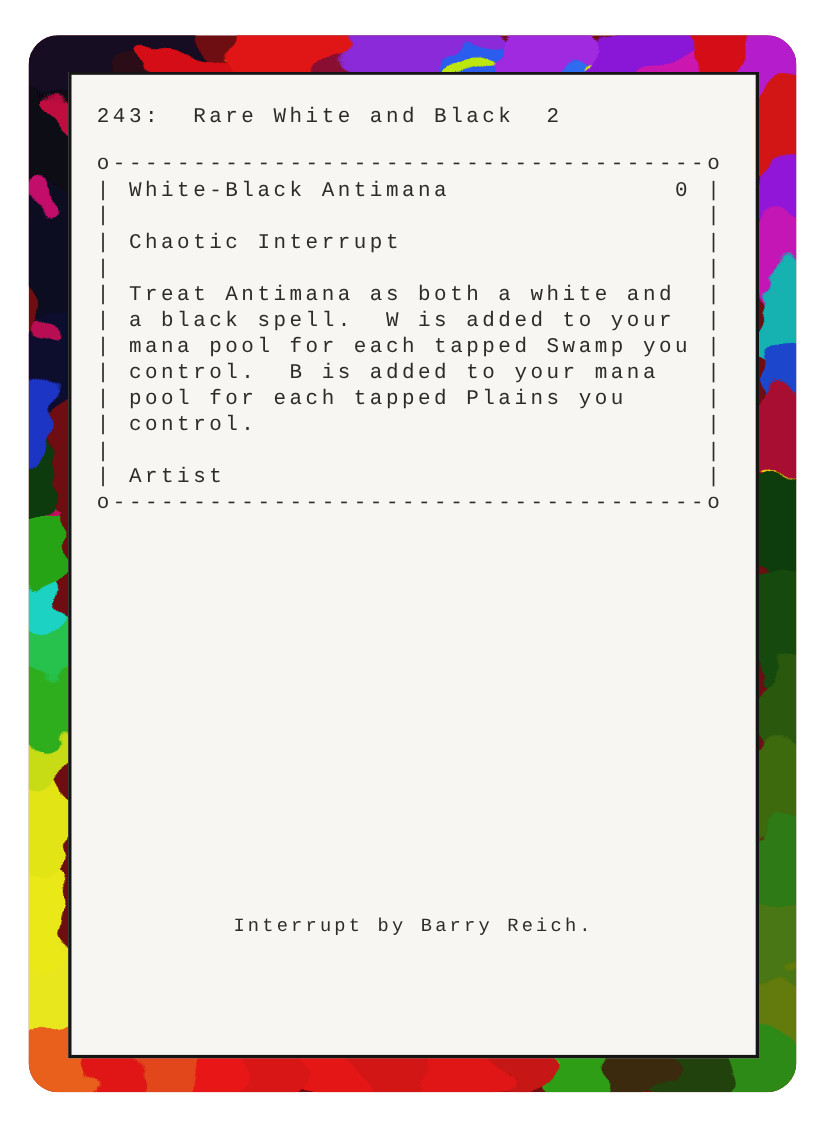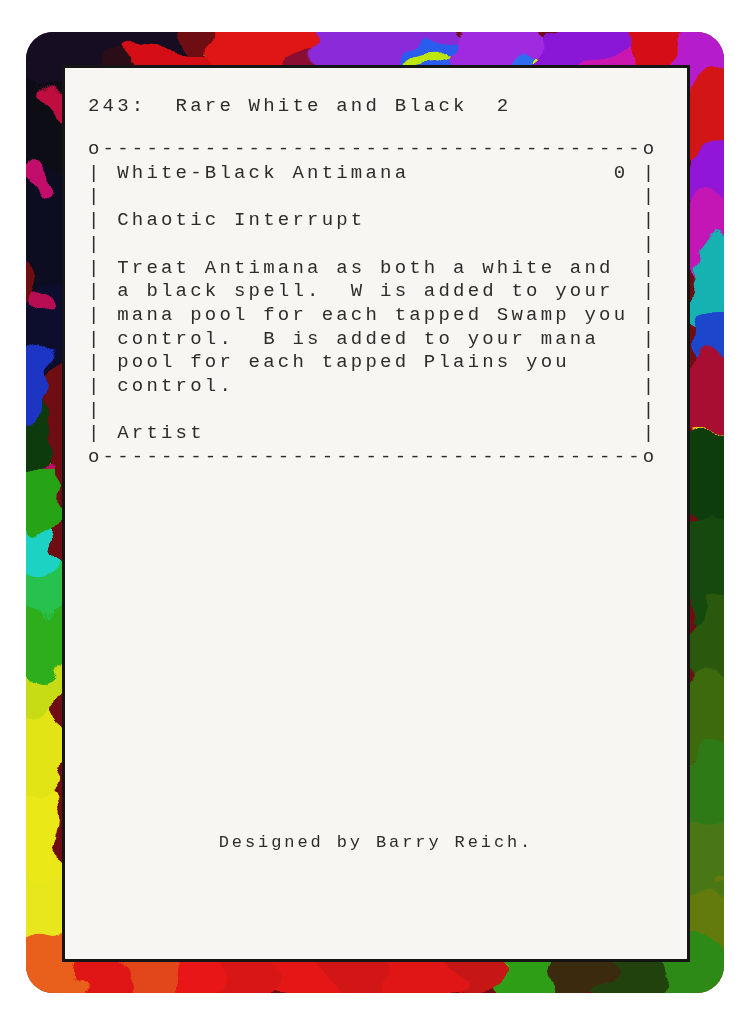--- a/index.html
+++ b/index.html
@@ -174,20 +174,20 @@
 | a black spell.  W is added to your  |
 | mana pool for each tapped Swamp you |
 | control.  B is added to your mana   |
 | pool for each tapped Plains you     |
 | control.                            |
 |                                     |
 | Artist                              |
 o-------------------------------------o</pre>
 
     <div class="credits">
-      <div class="credit-designed">Designed by Barry Reich.</div>
+      <div class="credit-designed">Interrupt by Barry Reich.</div>
       
       
       
       
     </div>
   </div>
 </div>
 
 </body></html>

